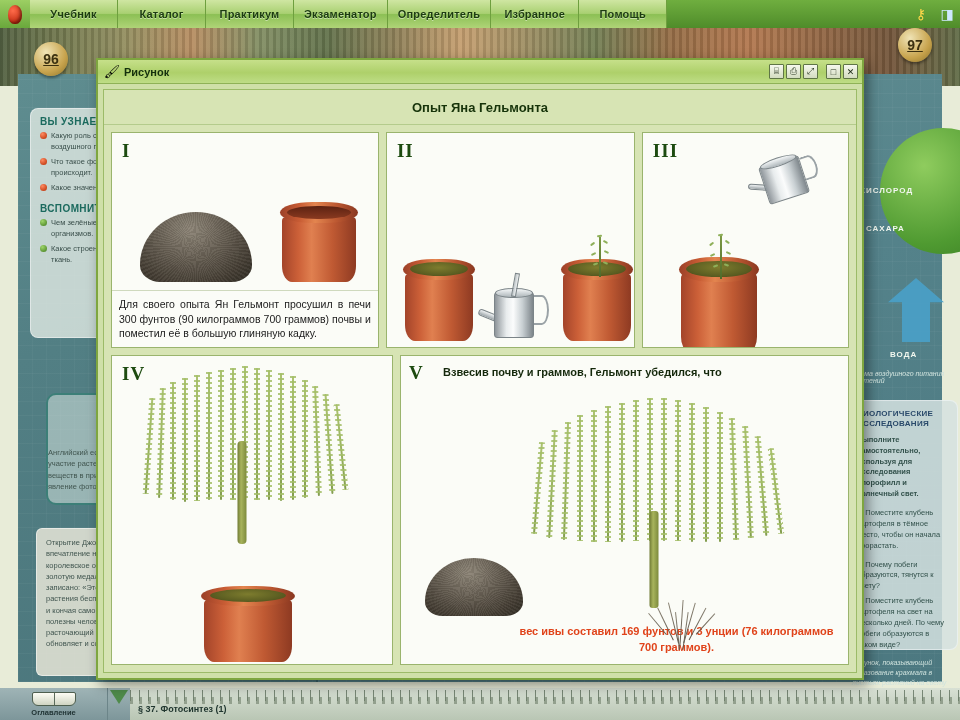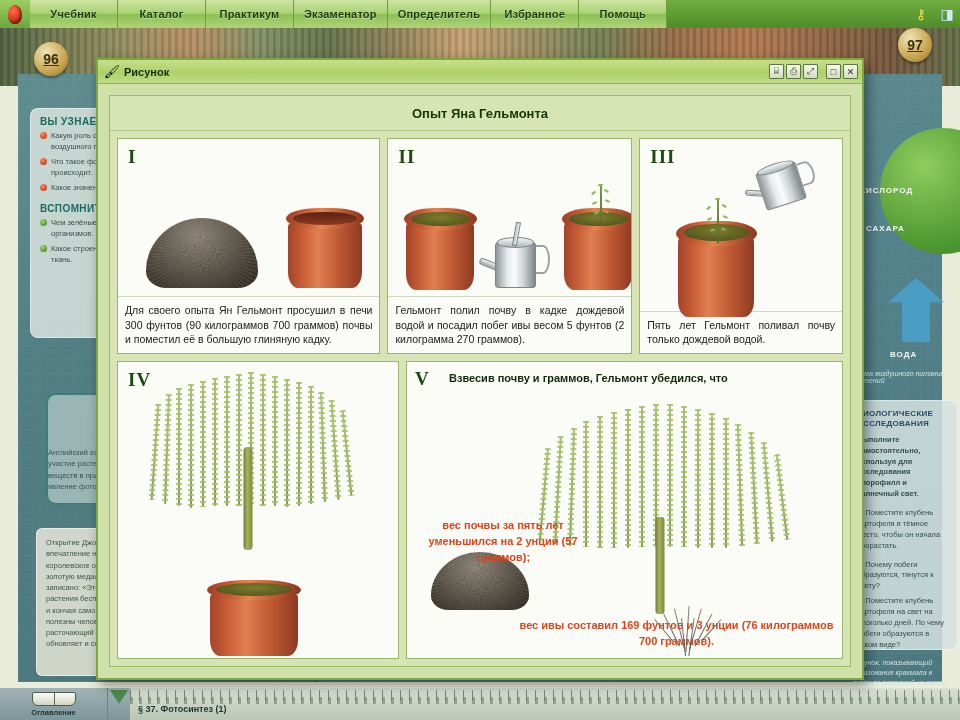--- a/index.html
+++ b/index.html
@@ -216,21 +216,21 @@
   #titlebar .ttl{ font-size:11px; font-weight:bold; color:#14300c; margin-left:2px; flex:1;}
   .tbtn{
     width:15px;height:15px; margin-left:2px;
     background:linear-gradient(180deg,#f6f8ee,#d3dcc0);
     border:1px solid #5f7546; border-radius:1px;
     display:flex; align-items:center; justify-content:center;
     font-size:9px; color:#1d2b16; cursor:pointer;
   }
   .tbtn.gap{ margin-left:8px;}
   #dlgbody{
-    flex:1; margin:11px; background:#d7e4b4; border:1px solid #9cbb68;
+    flex:1; margin:5px; background:#d7e4b4; border:1px solid #9cbb68;
     display:flex; flex-direction:column;
   }
   #dlgtitle{
     text-align:center; font-size:13px; font-weight:bold; color:#163309;
     padding:10px 0 9px 0;
     border-bottom:1px solid #b4cb8c;
   }
   #panels{
     flex:1; margin:7px; display:flex; flex-direction:column; gap:7px;
   }
@@ -488,21 +488,20 @@
                 <div class="leafspray" style="left:3px; top:6px; transform:rotate(-35deg);"></div>
                 <div class="leafspray" style="left:16px; top:4px; transform:rotate(30deg);"></div>
                 <div class="leafspray" style="left:4px; top:16px; transform:rotate(-28deg);"></div>
                 <div class="leafspray" style="left:17px; top:14px; transform:rotate(26deg);"></div>
                 <div class="leafspray" style="left:6px; top:26px; transform:rotate(-20deg);"></div>
                 <div class="leafspray" style="left:16px; top:25px; transform:rotate(22deg);"></div>
                 <div class="leafspray" style="left:10px; top:-2px; transform:rotate(-8deg);"></div>
               </div>
             </div>
           </div>
-          <div class="ptext">Гельмонт полил почву в кадке дождевой водой и посадил побег ивы весом 5 фунтов (2 килограмма 270 граммов).</div>
         </div>
 
         <div class="panel" style="width:218px;">
           <div class="pnum">III</div>
           <div class="pimg">
             <div class="pot" style="left:38px; bottom:-6px; width:76px; height:96px;">
               <div class="body"></div>
               <div class="rim"></div>
               <div class="soil"></div>
               <div class="sprout" style="left:26px; bottom:74px; width:28px; height:44px;">
@@ -516,21 +515,20 @@
                 <div class="leafspray" style="left:11px; top:-1px; transform:rotate(-5deg);"></div>
               </div>
             </div>
             <div class="can" style="left:104px; top:6px; width:74px; height:62px; transform:rotate(-18deg);">
               <div class="cspout"></div>
               <div class="cbody"></div>
               <div class="chandle"></div>
               <div class="ctop"></div>
             </div>
           </div>
-          <div class="ptext">Пять лет Гельмонт поливал почву только дождевой водой.</div>
         </div>
       </div>
 
       <div class="prow" style="flex:1;">
 
         <div class="panel" style="width:282px;">
           <div class="pnum">IV</div>
           <div class="pimg">
             <div class="willow" style="left:24px; top:10px; width:230px; height:178px;">
               <div class="canopy">
@@ -599,21 +597,20 @@
                 <div class="root" style="left:54px; top:6px; height:36px; transform:rotate(28deg);"></div>
                 <div class="root" style="left:14px; top:10px; height:28px; transform:rotate(-40deg);"></div>
                 <div class="root" style="left:62px; top:10px; height:28px; transform:rotate(42deg);"></div>
                 <div class="root" style="left:34px; top:12px; height:38px; transform:rotate(-6deg);"></div>
                 <div class="root" style="left:42px; top:12px; height:38px; transform:rotate(8deg);"></div>
               </div>
             </div>
 
             <div class="soilmound" style="left:24px; bottom:6px; width:98px; height:58px;"></div>
 
-            <div class="redtxt" style="position:absolute; left:8px; top:128px; width:176px; text-align:center;">вес почвы за пять лет уменьшился на 2 унции (57 граммов);</div>
           </div>
           <div class="ptext noborder redtxt" style="text-align:center; padding:2px 8px 8px 112px;">вес ивы составил 169 фунтов и 3 унции (76 килограммов 700 граммов).</div>
         </div>
 
       </div>
     </div>
   </div>
 </div>
 
 </body></html>

